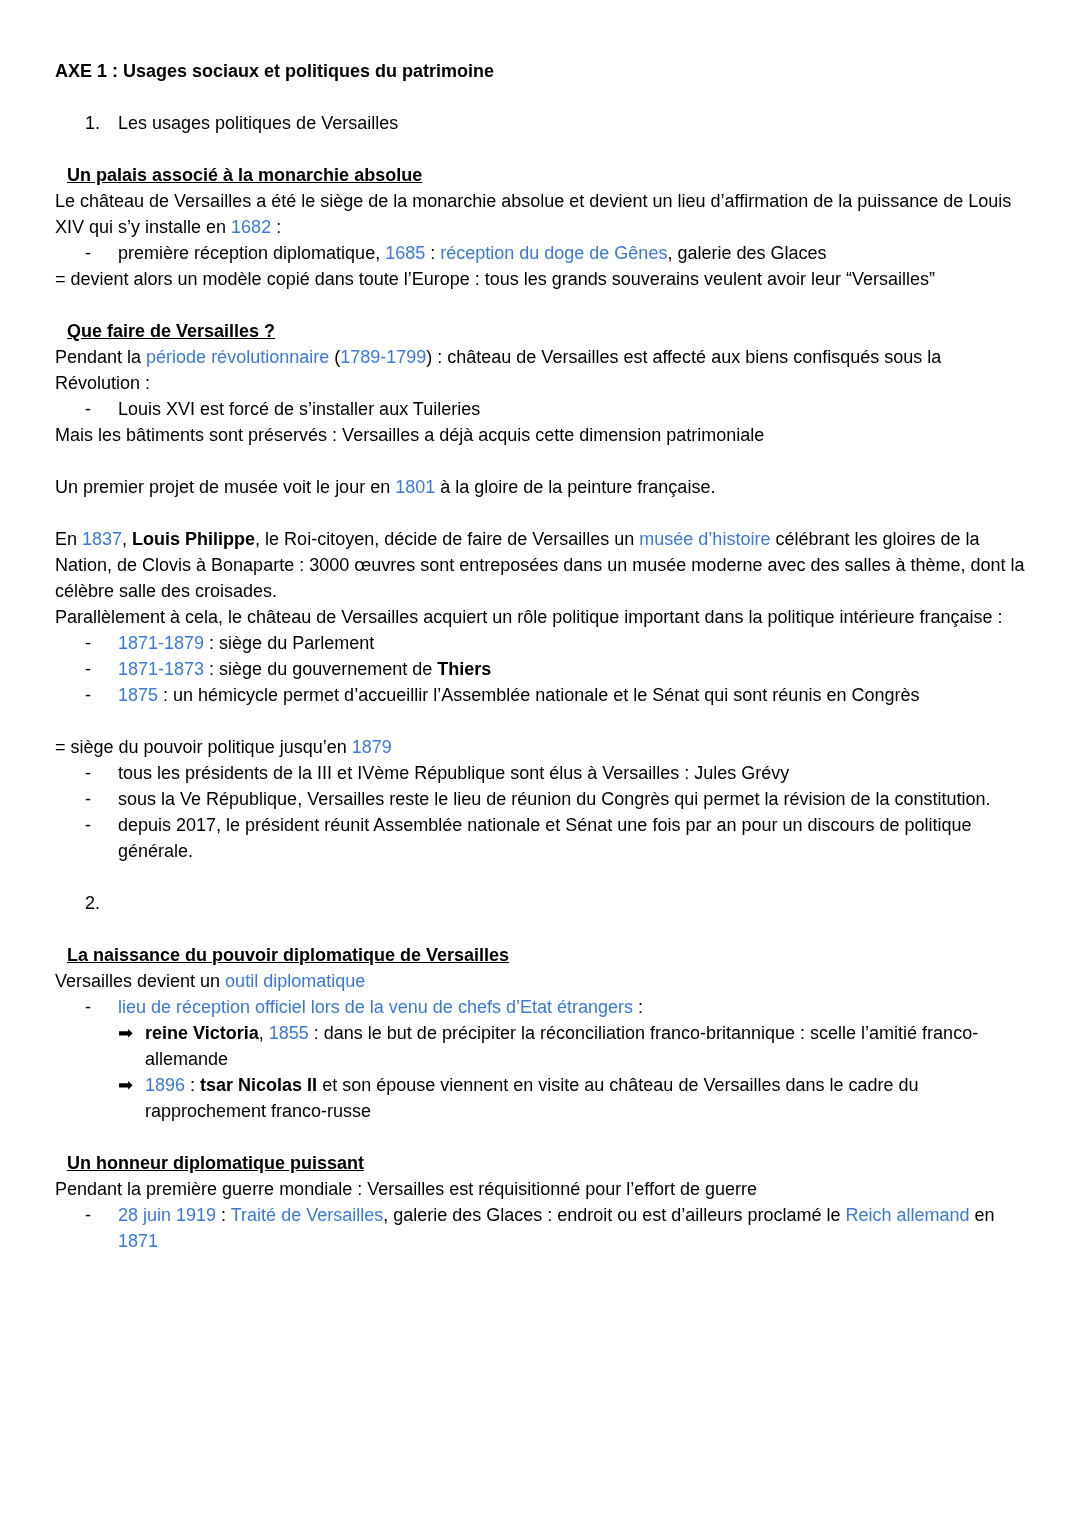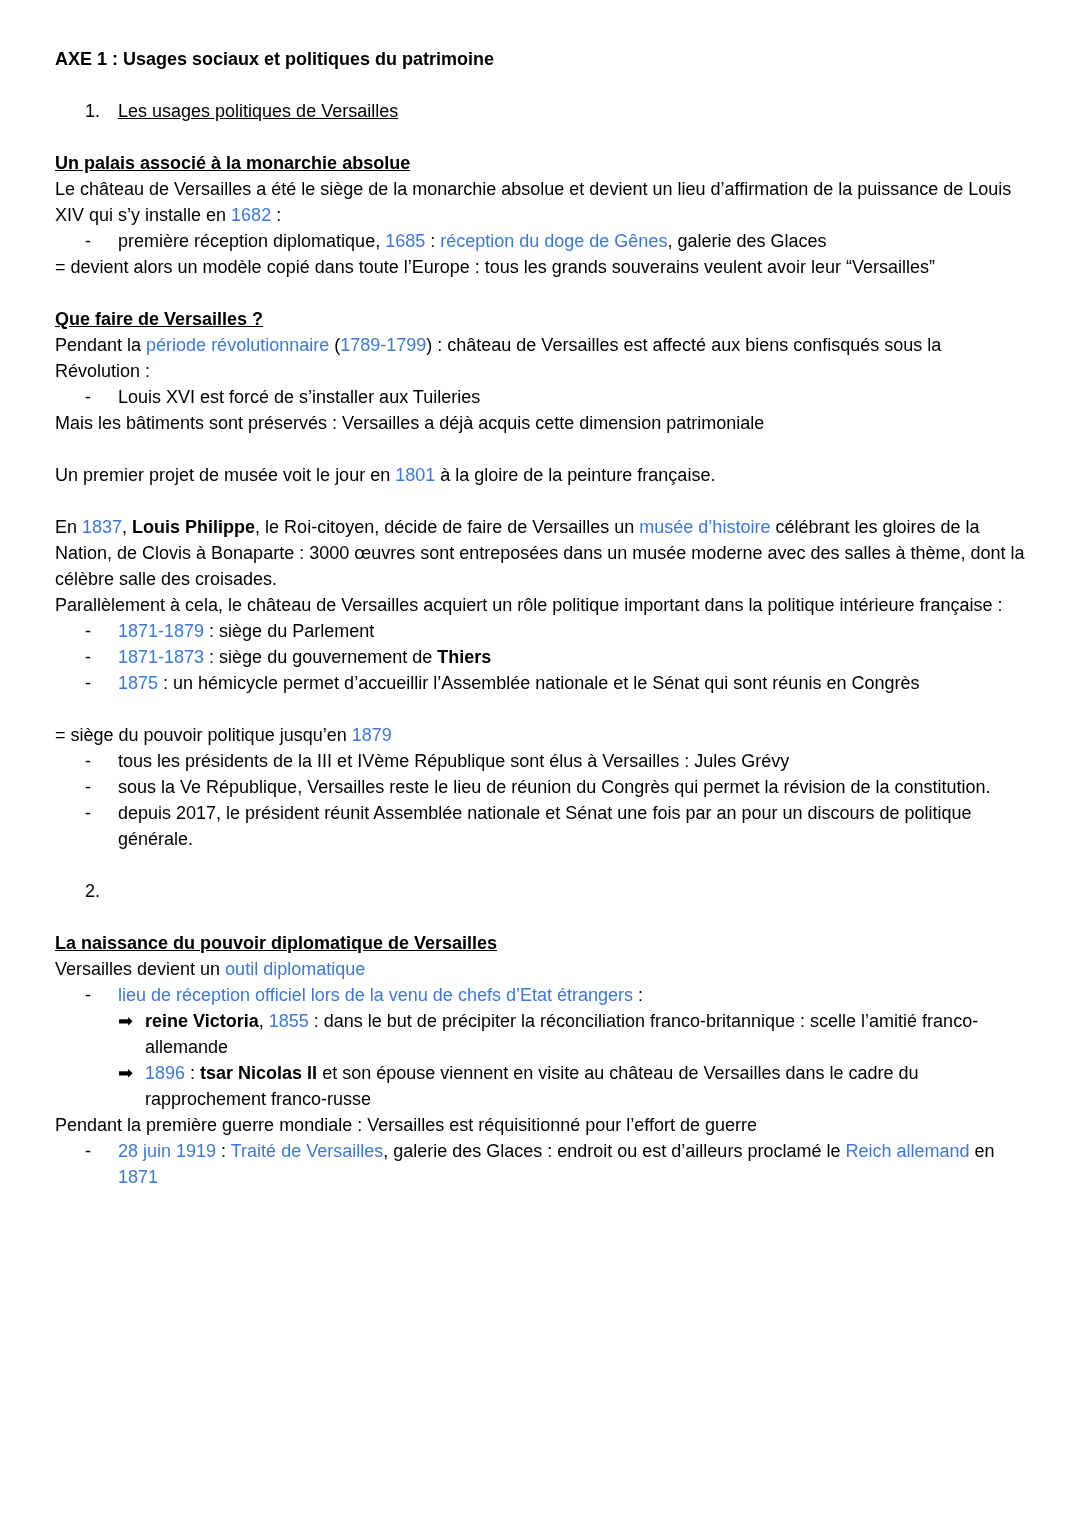--- a/index.html
+++ b/index.html
@@ -12,29 +12,29 @@
   html,body{background:var(--bg);}
   body{
     font-family:"Liberation Sans", sans-serif;
     font-size:18px;
     line-height:26px;
     color:var(--text);
   }
   .page{
     width:1080px;
     min-height:1525px;
-    padding:46px 50px 70px 55px;
+    padding:58px 50px 70px 55px;
     background:var(--bg);
   }
   h1,h2{font-size:18px;line-height:26px;font-weight:bold;}
   h2{color:var(--jalon);}
-  .h3{font-weight:bold;text-decoration:underline;}
+  .h3{font-weight:bold;text-decoration:underline;margin-left:12px;}
   .hl{color:var(--hl);text-align:right;}
   .b{font-weight:bold;margin-top:43px;}
-  .u{text-decoration:underline;}
+  .u{}
   .gap{margin-top:26px;}
   .listrow{display:flex;margin-left:30px;}
   .listrow .num{width:33px;flex:none;}
   .bullet{display:flex;margin-left:30px;}
   .bullet .marker{width:33px;flex:none;}
   .arrow-bullet{display:flex;margin-left:63px;}
   .arrow-bullet .marker{width:27px;flex:none;}
   .btext{flex:1;}
 </style>
 </head>
@@ -109,19 +109,20 @@
   </div>
   <div class="arrow-bullet">
     <span class="marker">➡</span>
     <p class="btext"><span class="b">reine Victoria</span><span>, </span><span class="hl">1855</span><span> : dans le but de précipiter la réconciliation franco-britannique : scelle l’amitié franco-allemande</span></p>
   </div>
   <div class="arrow-bullet">
     <span class="marker">➡</span>
     <p class="btext"><span class="hl">1896</span><span> : </span><span class="b">tsar Nicolas II</span><span> et son épouse viennent en visite au château de Versailles dans le cadre du rapprochement franco-russe</span></p>
   </div>
 
+  <p class="h3 gap">Un honneur diplomatique puissant</p>
   <p>Pendant la première guerre mondiale : Versailles est réquisitionné pour l’effort de guerre</p>
   <div class="bullet">
     <span class="marker">-</span>
     <p class="btext"><span class="hl">28 juin 1919</span><span> : </span><span class="hl">Traité de Versailles</span><span>, galerie des Glaces : endroit ou est d’ailleurs proclamé le </span><span class="hl">Reich allemand</span><span> en </span><span class="hl">1871</span></p>
   </div>
 
 </div>
 
 </body></html>

